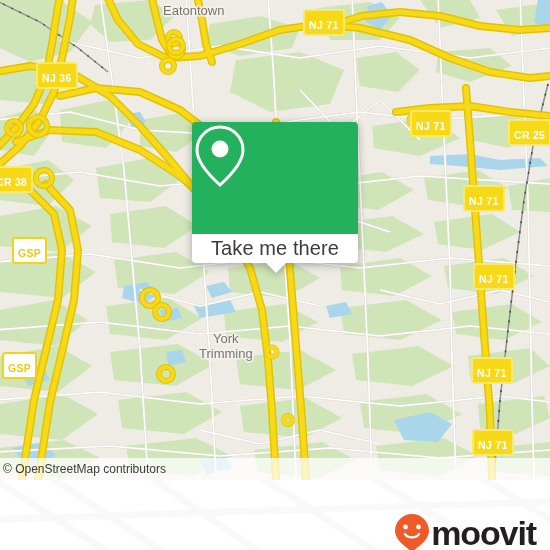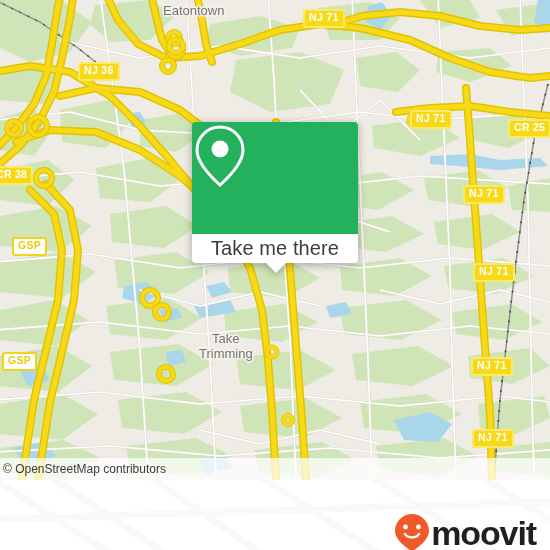--- a/index.html
+++ b/index.html
@@ -23,21 +23,21 @@
     position:absolute;
     box-sizing:border-box;
     background:#f7d917;
     border:2px solid #fbe96a;
     border-radius:3px;
     color:#ffffff;
     font-size:10.5px;
     font-weight:bold;
     letter-spacing:.3px;
     line-height:13px;
-    padding:0 4px 2px 4px;
+    padding:8px 4px 2px 4px;
     white-space:nowrap;
     text-align:center;
     font-family:"Liberation Sans","DejaVu Sans",sans-serif;
   }
   .shield.gsp{
     background:#ffffff;
     border:2px solid #f2d21a;
     color:#efc90f;
   }
 
@@ -320,26 +320,26 @@
           <circle cx="288" cy="420" r="4.5" stroke="#e0c200" stroke-width="5"></circle>
           <circle cx="288" cy="420" r="4.5"></circle>
           <circle cx="414" cy="120" r="5" stroke="#e0c200" stroke-width="5"></circle>
           <circle cx="414" cy="120" r="5"></circle>
         </g>
       </g>
     </svg>
 
     <div class="place" style="left:163px;top:3px;">Eatontown</div>
     <div class="place two" style="left:199px;top:331px;">
-      <div>Take</div>
+      <div>York</div>
       <div>Trimming</div>
     </div>
 
     <div class="shield" style="left:303px;top:9px;">NJ 71</div>
-    <div class="shield" style="left:36px;top:62px;margin-left:42px;">NJ 36</div>
+    <div class="shield" style="left:36px;top:62px;">NJ 36</div>
     <div class="shield" style="left:410px;top:110px;">NJ 71</div>
     <div class="shield" style="left:508px;top:119px;">CR 25</div>
     <div class="shield" style="left:-10px;top:166px;">CR 38</div>
     <div class="shield" style="left:463px;top:185px;">NJ 71</div>
     <div class="shield" style="left:473px;top:263px;">NJ 71</div>
     <div class="shield gsp" style="left:12px;top:237px;">GSP</div>
     <div class="shield gsp" style="left:2px;top:352px;">GSP</div>
     <div class="shield" style="left:471px;top:357px;">NJ 71</div>
     <div class="shield" style="left:472px;top:429px;">NJ 71</div>
 

